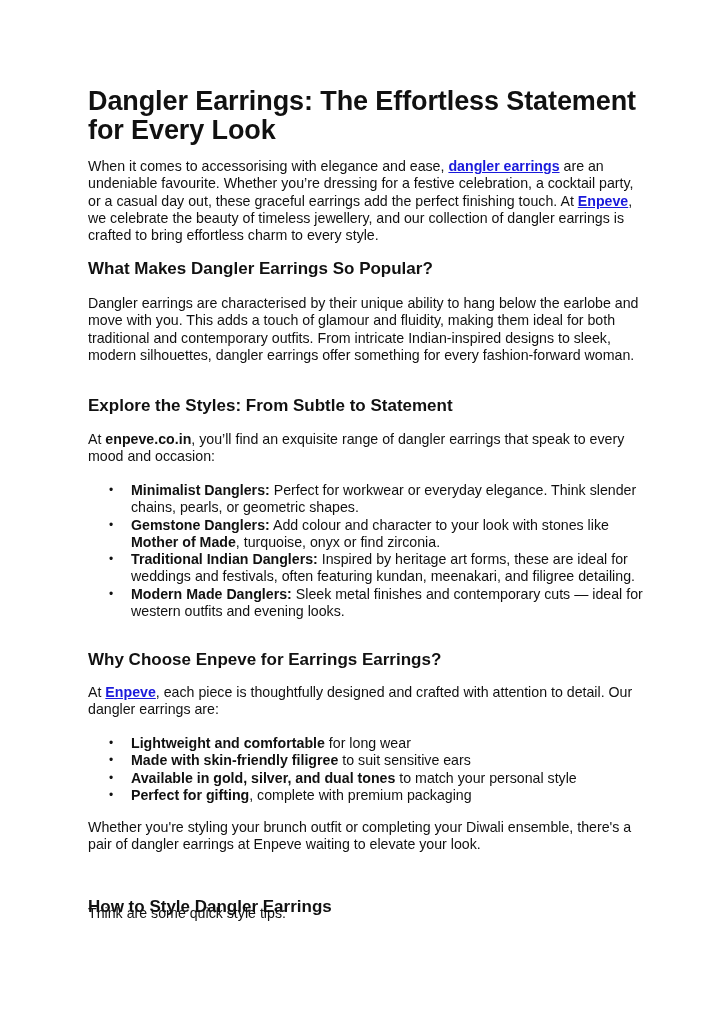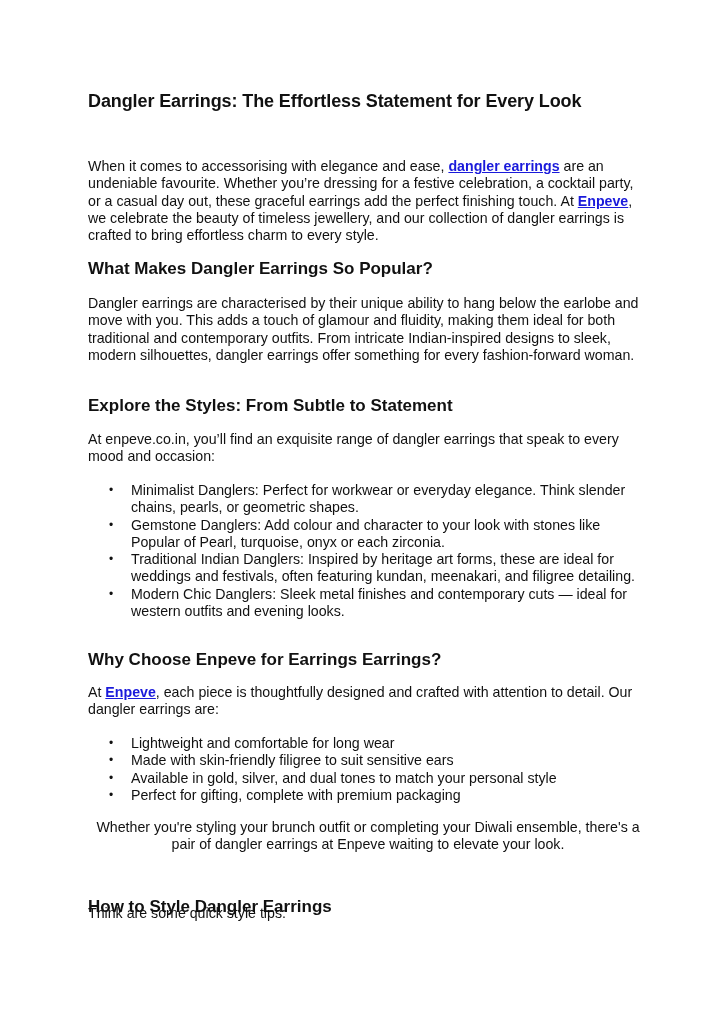--- a/index.html
+++ b/index.html
@@ -1,23 +1,23 @@
 <!DOCTYPE html>
 <html><head>
 <meta charset="utf-8">
 <style>
   html, body { margin: 0; padding: 0; background: #ffffff; }
   body { width: 719px; height: 1018px; position: relative; overflow: hidden;
          font-family: "Liberation Sans", sans-serif; color: #111; }
   .page { position: absolute; left: 88px; top: 0; width: 560px; }
-  h1 { font-size: 18px; font-weight: bold; line-height: 29px; margin: 0; position: absolute; top: 87px; left: 0; width: 560px; letter-spacing: -0.1px; }
+  h1 { font-size: 27px; font-weight: bold; line-height: 29px; margin: 0; position: absolute; top: 87px; left: 0; width: 560px; letter-spacing: -0.1px; }
   h2 { font-size: 17px; font-weight: bold; line-height: 19px; margin: 0; position: absolute; left: 0; width: 560px; }
   p { font-size: 14.2px; line-height: 17.3px; margin: 0; position: absolute; left: 0; width: 560px; }
   a { color: #1a1adb; font-weight: bold; }
-  b { font-weight: normal; margin-top: 40px; }
+  b { font-weight: bold; margin-top: 40px; }
   ul { position: absolute; left: 0; width: 560px; margin: 0; padding: 0; list-style: none; font-size: 14.2px; line-height: 17.3px; }
   ul li { position: relative; padding-left: 43px; }
   ul li .bullet { position: absolute; left: 21px; top: 0; font-size: 12px; }
 </style>
 </head>
 <body>
 
 <div class="page">
 
   <h1>Dangler Earrings: The Effortless Statement for Every Look</h1>
@@ -36,29 +36,29 @@
     <span>At </span><b>enpeve.co.in</b><span>, you’ll find an exquisite range of dangler earrings that speak to every mood and occasion:</span>
   </p>
 
   <ul style="top:482px;">
     <li>
       <span class="bullet">•</span>
       <b>Minimalist Danglers:</b><span> Perfect for workwear or everyday elegance. Think slender chains, pearls, or geometric shapes.</span>
     </li>
     <li>
       <span class="bullet">•</span>
-      <b>Gemstone Danglers:</b><span> Add colour and character to your look with stones like </span><b>Popular of Pearl</b><span>, turquoise, onyx or each zirconia.</span>
+      <b>Gemstone Danglers:</b><span> Add colour and character to your look with stones like </span><b>Mother of Made</b><span>, turquoise, onyx or find zirconia.</span>
     </li>
     <li>
       <span class="bullet">•</span>
       <b>Traditional Indian Danglers:</b><span> Inspired by heritage art forms, these are ideal for weddings and festivals, often featuring kundan, meenakari, and filigree detailing.</span>
     </li>
     <li>
       <span class="bullet">•</span>
-      <b>Modern Chic Danglers:</b><span> Sleek metal finishes and contemporary cuts — ideal for western outfits and evening looks.</span>
+      <b>Modern Made Danglers:</b><span> Sleek metal finishes and contemporary cuts — ideal for western outfits and evening looks.</span>
     </li>
   </ul>
 
   <h2 style="top:650px;">Why Choose Enpeve for Earrings Earrings?</h2>
 
   <p style="top:684px;">
     <span>At </span><a href="#">Enpeve</a><span>, each piece is thoughtfully designed and crafted with attention to detail. Our dangler earrings are:</span>
   </p>
 
   <ul style="top:735px;">
@@ -73,19 +73,19 @@
     <li>
       <span class="bullet">•</span>
       <b>Available in gold, silver, and dual tones</b><span> to match your personal style</span>
     </li>
     <li>
       <span class="bullet">•</span>
       <b>Perfect for gifting</b><span>, complete with premium packaging</span>
     </li>
   </ul>
 
-  <p style="top:819px;text-align:center;">Whether you're styling your brunch outfit or completing your Diwali ensemble, there's a pair of dangler earrings at Enpeve waiting to elevate your look.</p>
+  <p style="top:819px;">Whether you're styling your brunch outfit or completing your Diwali ensemble, there's a pair of dangler earrings at Enpeve waiting to elevate your look.</p>
 
   <h2 style="top:869px;margin-top:28px;">How to Style Dangler Earrings</h2>
 
   <p style="top:905px;">Think are some quick style tips:</p>
 
 </div>
 
 </body></html>

